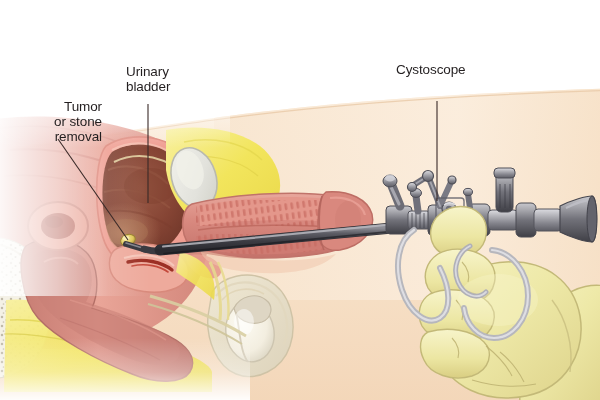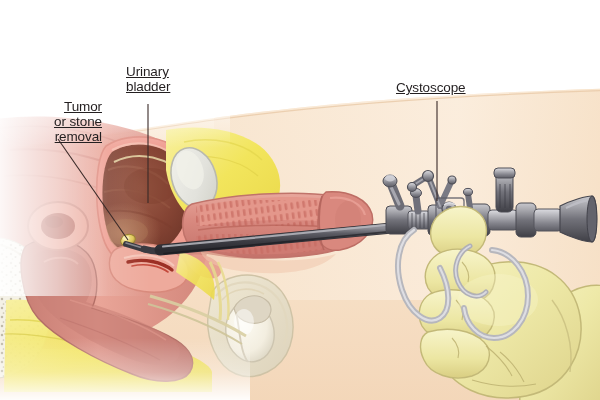--- a/index.html
+++ b/index.html
@@ -26,38 +26,37 @@
     height: 400px;
   }
   .label {
     position: absolute;
     color: #231f20;
     font-family: "Liberation Sans", sans-serif;
     font-size: 13.5px;
     line-height: 15px;
     white-space: pre;
     letter-spacing: -0.1px;
-    text-decoration: underline;
   }
   #label-tumor {
     left: 18px;
     top: 87px;
     text-align: right;
     width: 84px;
     margin-top: 12px;
   }
   #label-bladder {
     left: 126px;
     top: 64px;
     text-align: left;
     width: 90px;
   }
   #label-cystoscope {
     left: 396px;
-    top: 80px;
+    top: 62px;
     text-align: left;
     width: 110px;
   }
 </style>
 </head>
 <body>
 
 <div id="scene">
 
   <svg id="art" viewBox="0 0 600 400" xmlns="http://www.w3.org/2000/svg">

